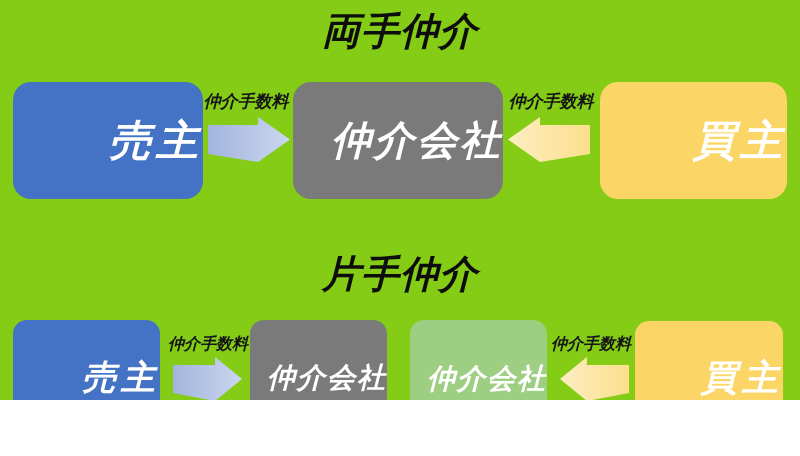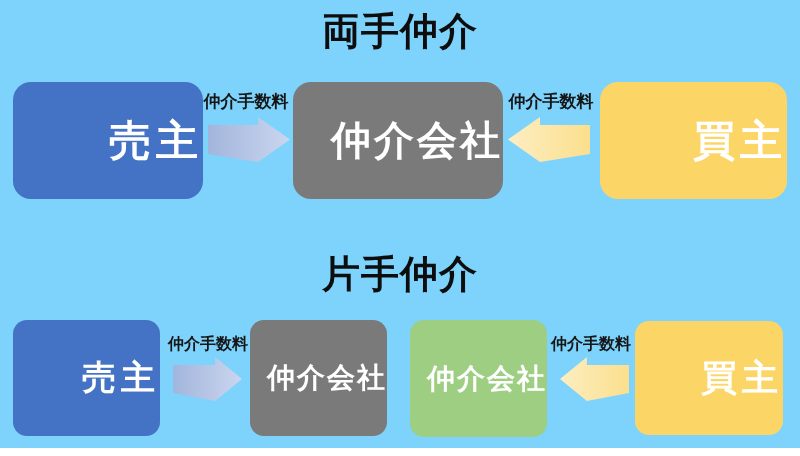--- a/index.html
+++ b/index.html
@@ -4,23 +4,24 @@
 <title>仲介図</title>
 <style>
   html, body { margin: 0; padding: 0; }
   body {
     font-family: "Liberation Sans", "DejaVu Sans", sans-serif;
     background: #ffffff;
   }
   .canvas {
     position: relative;
     width: 800px;
-    height: 448px;
-    background: #7dd3fc;
+    height: 400px;
+    background: #84cc16;
     overflow: hidden;
+    font-style: italic;
   }
   .section-title {
     position: absolute;
     left: 0;
     width: 800px;
     text-align: center;
     font-size: 38px;
     font-weight: bold;
     color: #0d0d0d;
     line-height: 1.1;

